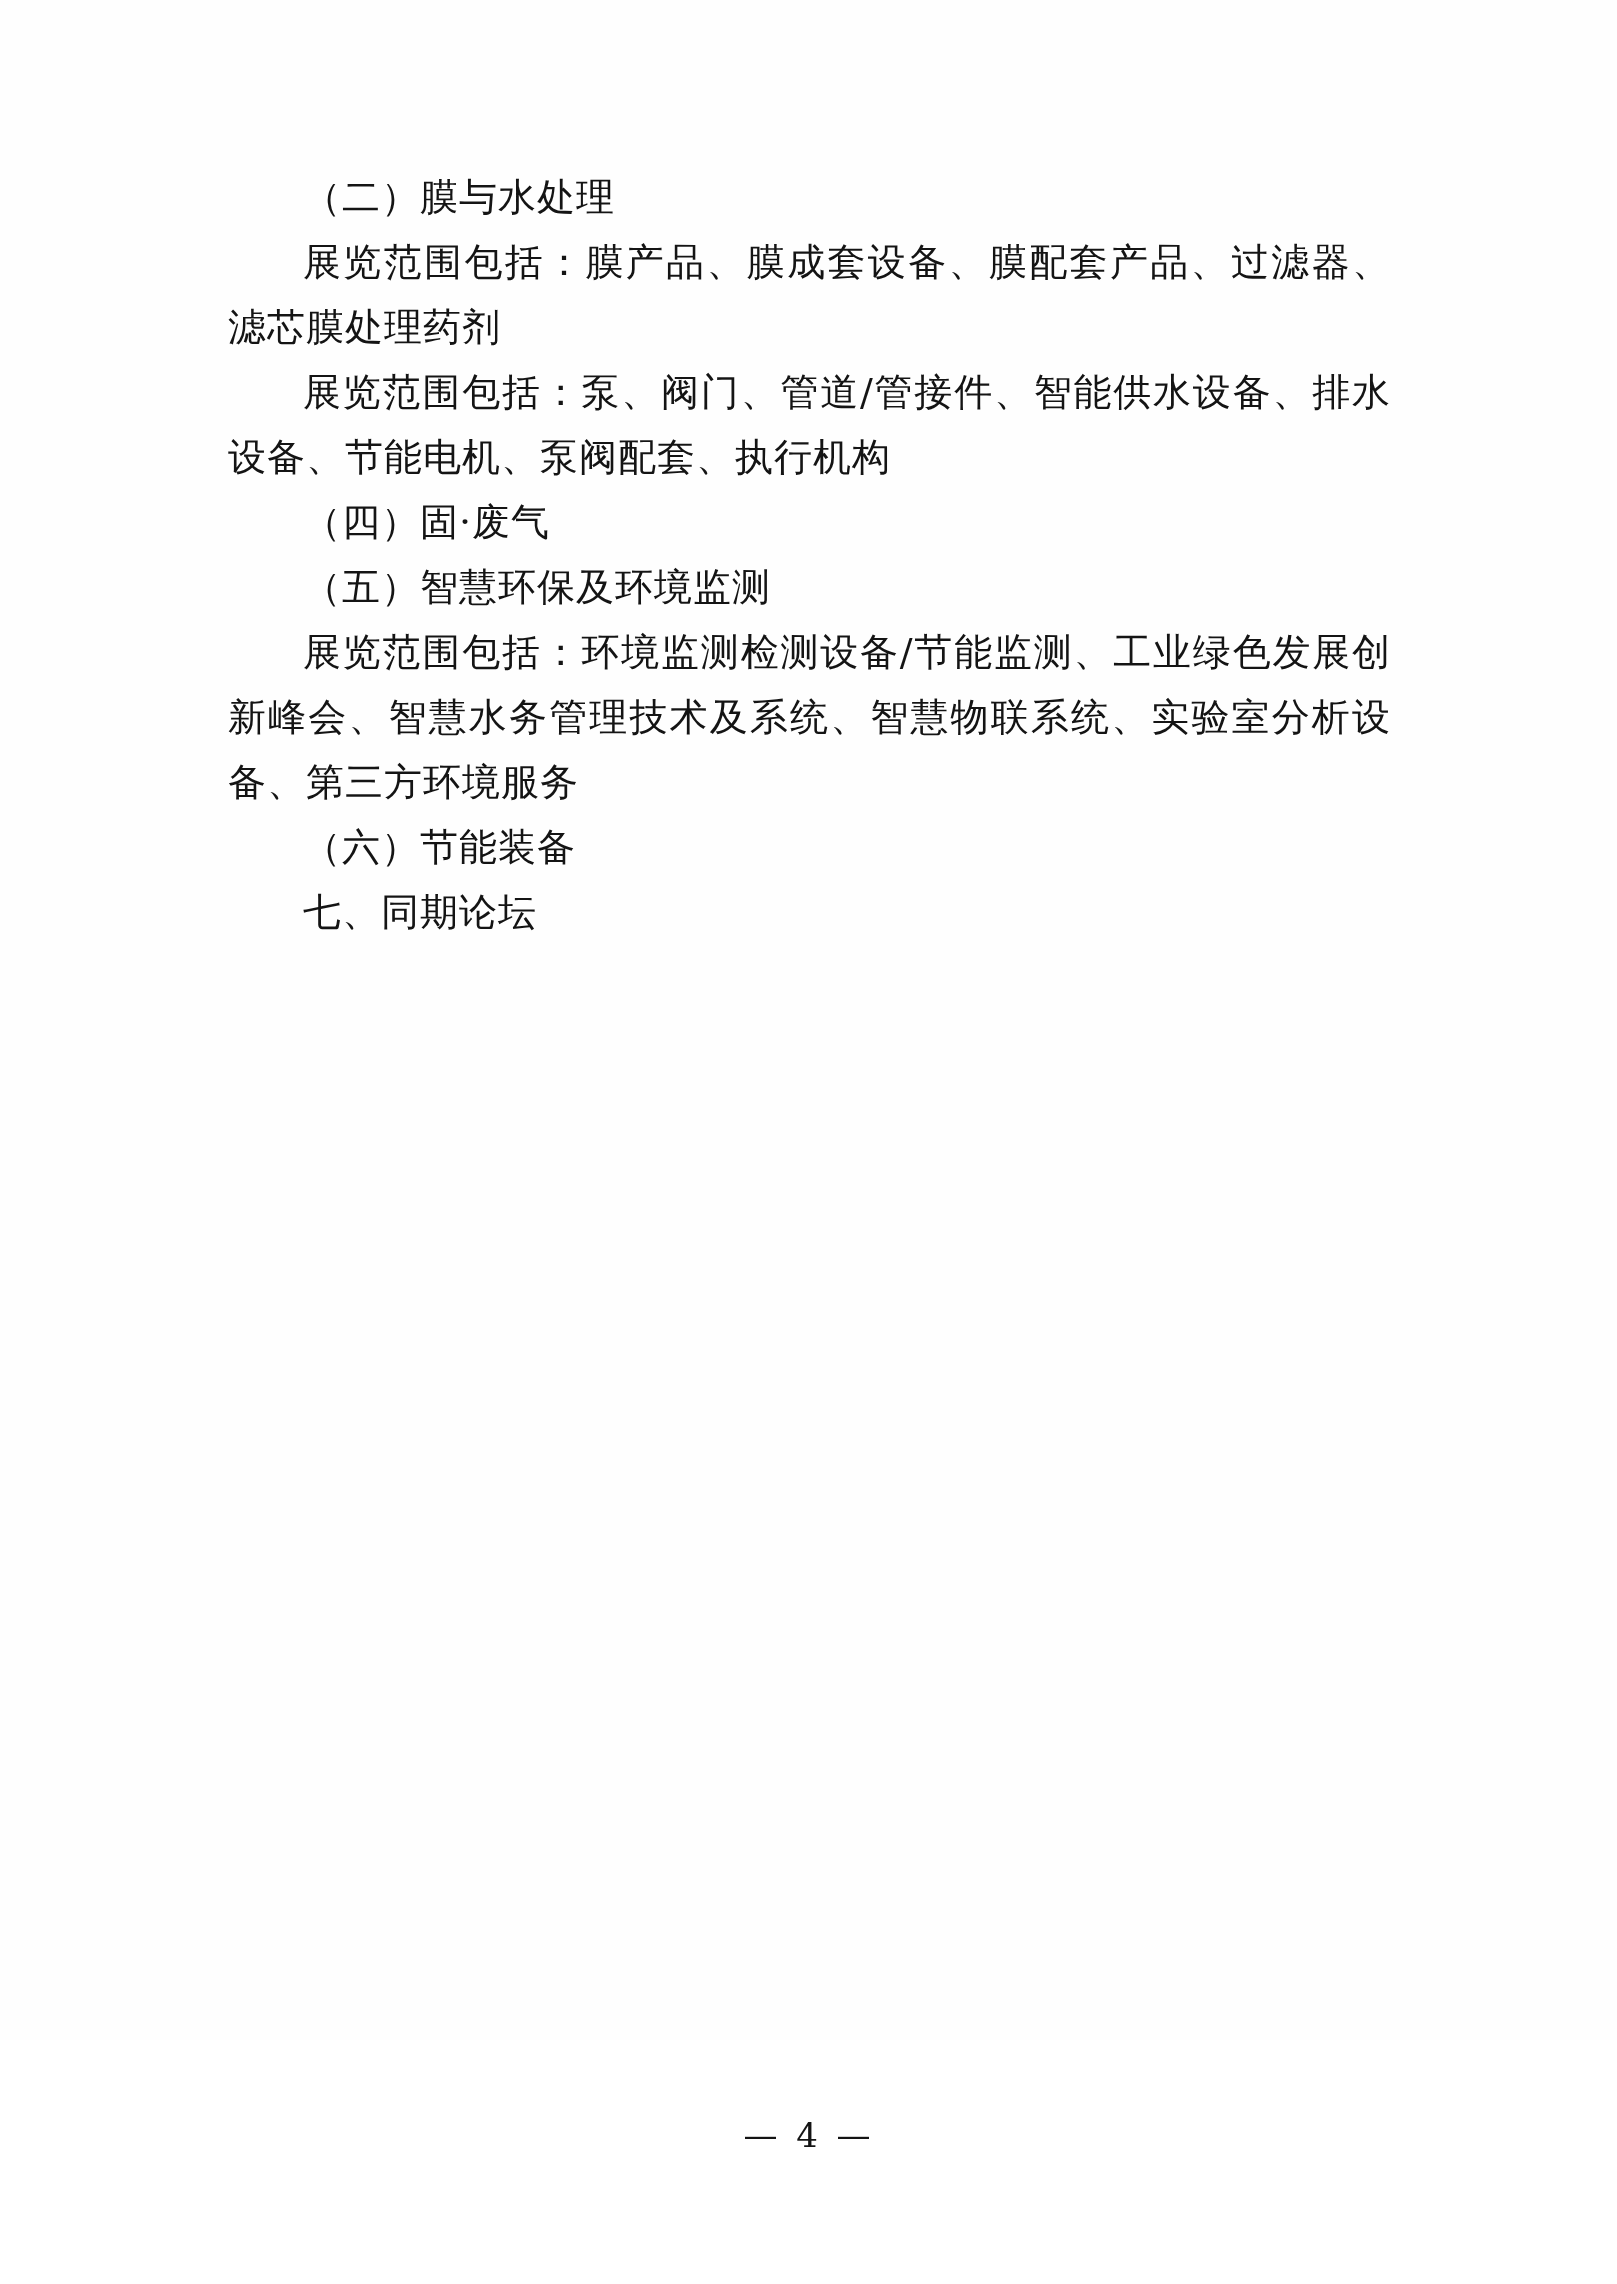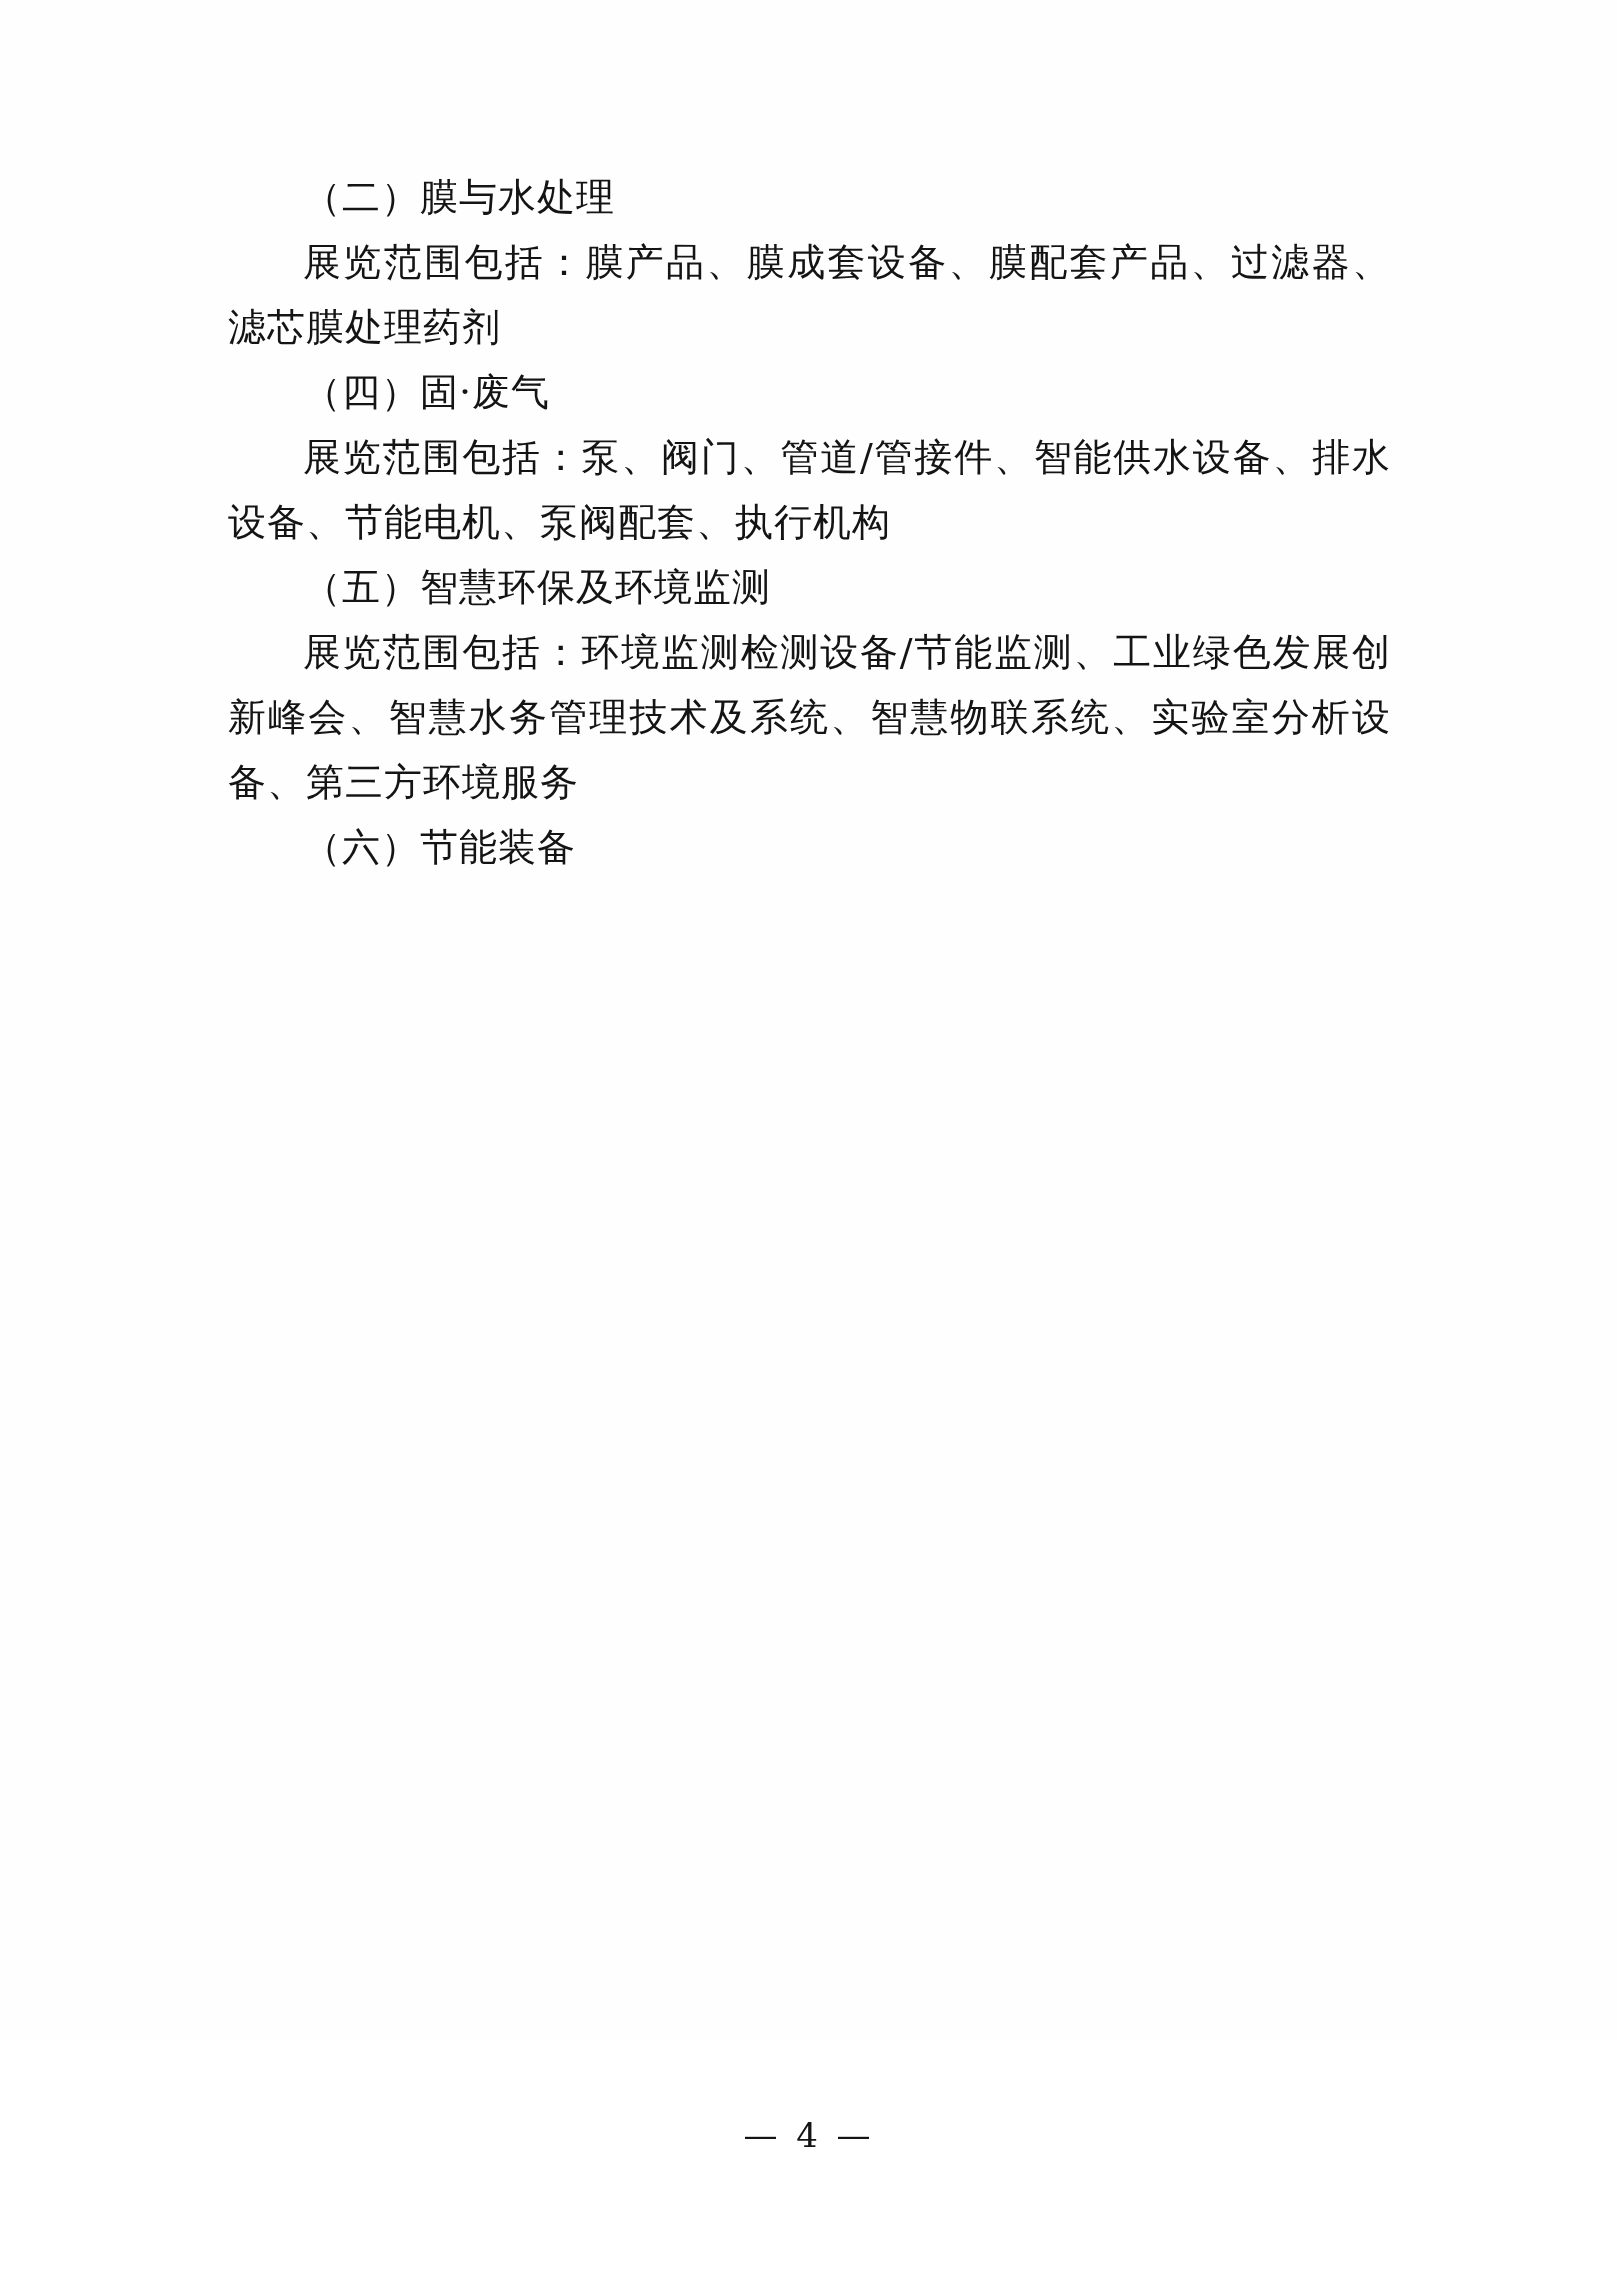--- a/index.html
+++ b/index.html
@@ -54,23 +54,24 @@
   }
 </style>
 </head>
 <body>
 
 <div class="page">
   <div class="content">
 
     <p class="para indent">（二）膜与水处理</p>
     <p class="para indent">展览范围包括：膜产品、膜成套设备、膜配套产品、过滤器、滤芯膜处理药剂</p>
+    <p class="para indent">展览范围包括：泵、阀门、管道/管接件、智能供水设备、排水设备、节能电机、泵阀配套、执行机构</p>
     <p class="para indent">（四）固·废气</p>
-    <p class="para indent">展览范围包括：泵、阀门、管道/管接件、智能供水设备、排水设备、节能电机、泵阀配套、执行机构</p>
     <p class="para indent">（五）智慧环保及环境监测</p>
     <p class="para indent">展览范围包括：环境监测检测设备/节能监测、工业绿色发展创新峰会、智慧水务管理技术及系统、智慧物联系统、实验室分析设备、第三方环境服务</p>
     <p class="para indent">（六）节能装备</p>
+    <p class="para indent">七、同期论坛</p>
 
   </div>
 
   <div class="footer">— 4 —</div>
 </div>
 
 
 </body></html>

